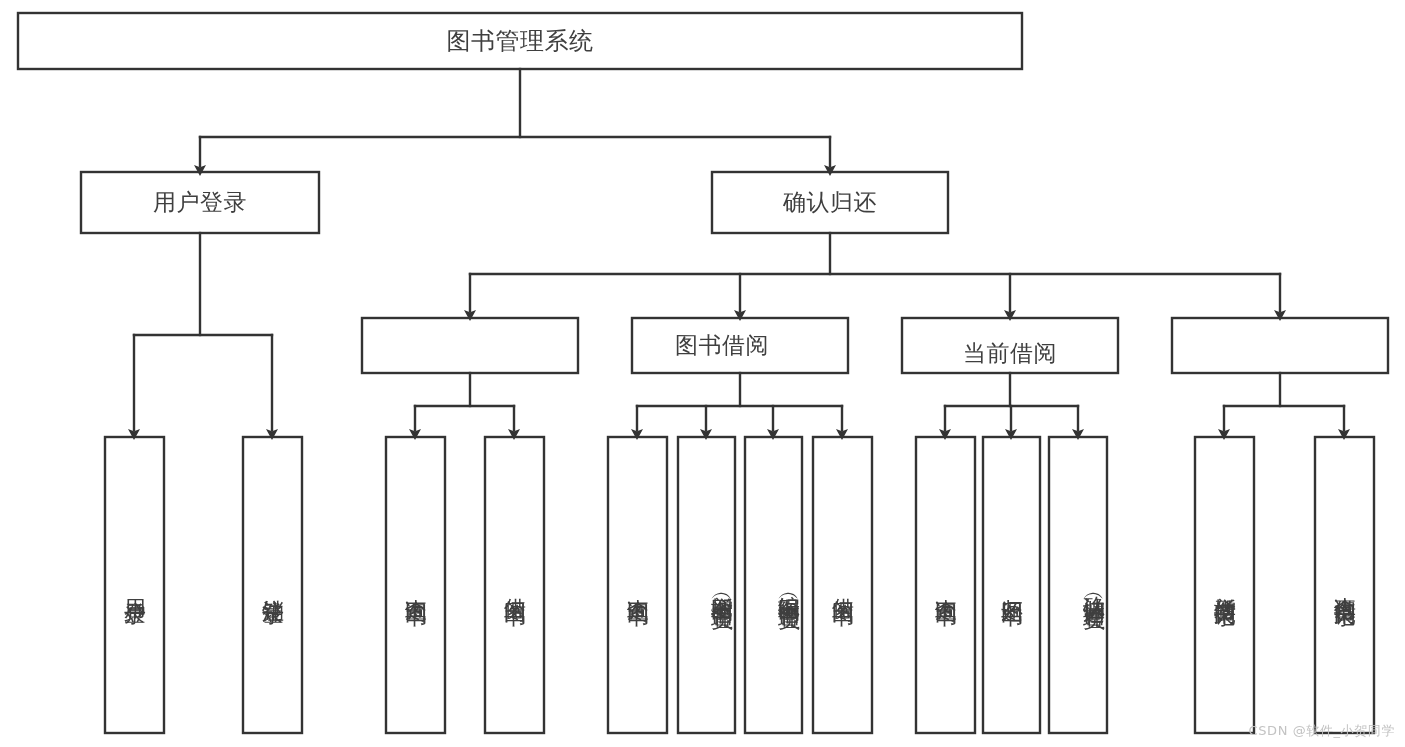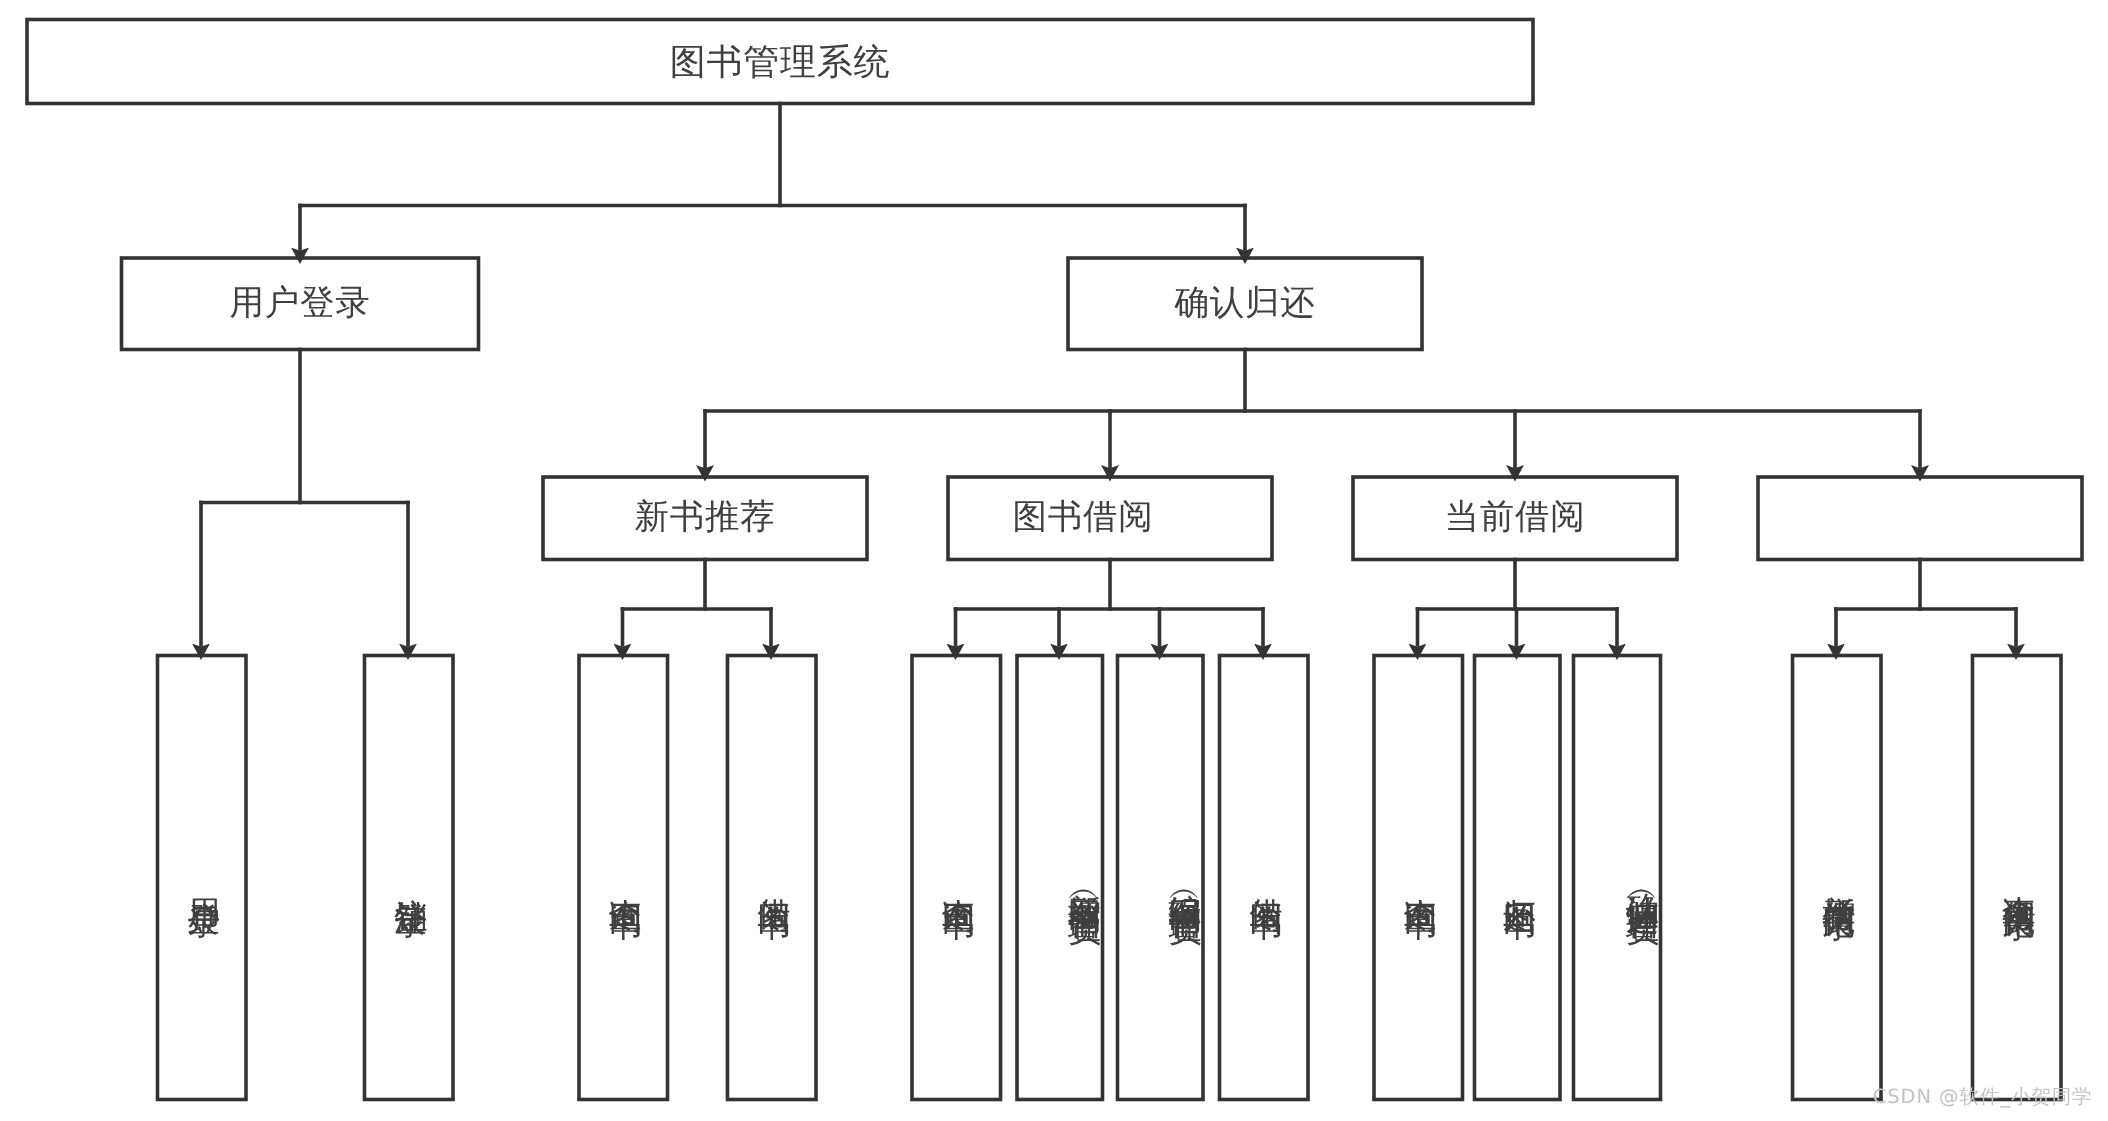--- a/index.html
+++ b/index.html
@@ -173,23 +173,22 @@
       <path class="edge" d="M1224,406 L1224,430" marker-end="url(#arrow)"></path>
       <path class="edge" d="M1344,406 L1344,430" marker-end="url(#arrow)"></path>
     </g>
   </svg>
 
   <div class="node-label label-h label-title" style="left:18px; top:13px; width:1004px; height:56px;">图书管理系统</div>
 
   <div class="node-label label-h" style="left:81px; top:172px; width:238px; height:61px;">用户登录</div>
   <div class="node-label label-h" style="left:712px; top:172px; width:236px; height:61px;">确认归还</div>
 
-  <div class="node-label label-h" style="left:362px; top:318px; width:216px; height:55px;">新书推荐</div>
   <div class="node-label label-h" style="left:632px; top:318px; width:180px; height:55px;">图书借阅</div>
-  <div class="node-label label-h" style="left:902px; top:318px; width:216px; height:55px;">当前借阅</div>
+  <div class="node-label label-h" style="left:902px; top:328px; width:216px; height:55px;font-family:Liberation Mono, monospace;">当前借阅</div>
 
   <div class="node-label label-v" style="left:105px; top:437px; width:59px; height:296px;">用户登录</div>
   <div class="node-label label-v" style="left:243px; top:437px; width:59px; height:296px;">注销登录</div>
 
   <div class="node-label label-v" style="left:386px; top:437px; width:59px; height:296px;">查询图书</div>
   <div class="node-label label-v" style="left:485px; top:437px; width:59px; height:296px;">借阅图书</div>
 
   <div class="node-label label-v" style="left:608px; top:437px; width:59px; height:296px;">查询图书</div>
   <div class="node-label label-v" style="left:678px; top:441px; width:57px; height:292px; align-items:flex-start;">新增图书（管理员）</div>
   <div class="node-label label-v" style="left:745px; top:441px; width:57px; height:292px; align-items:flex-start;">编辑图书（管理员）</div>

